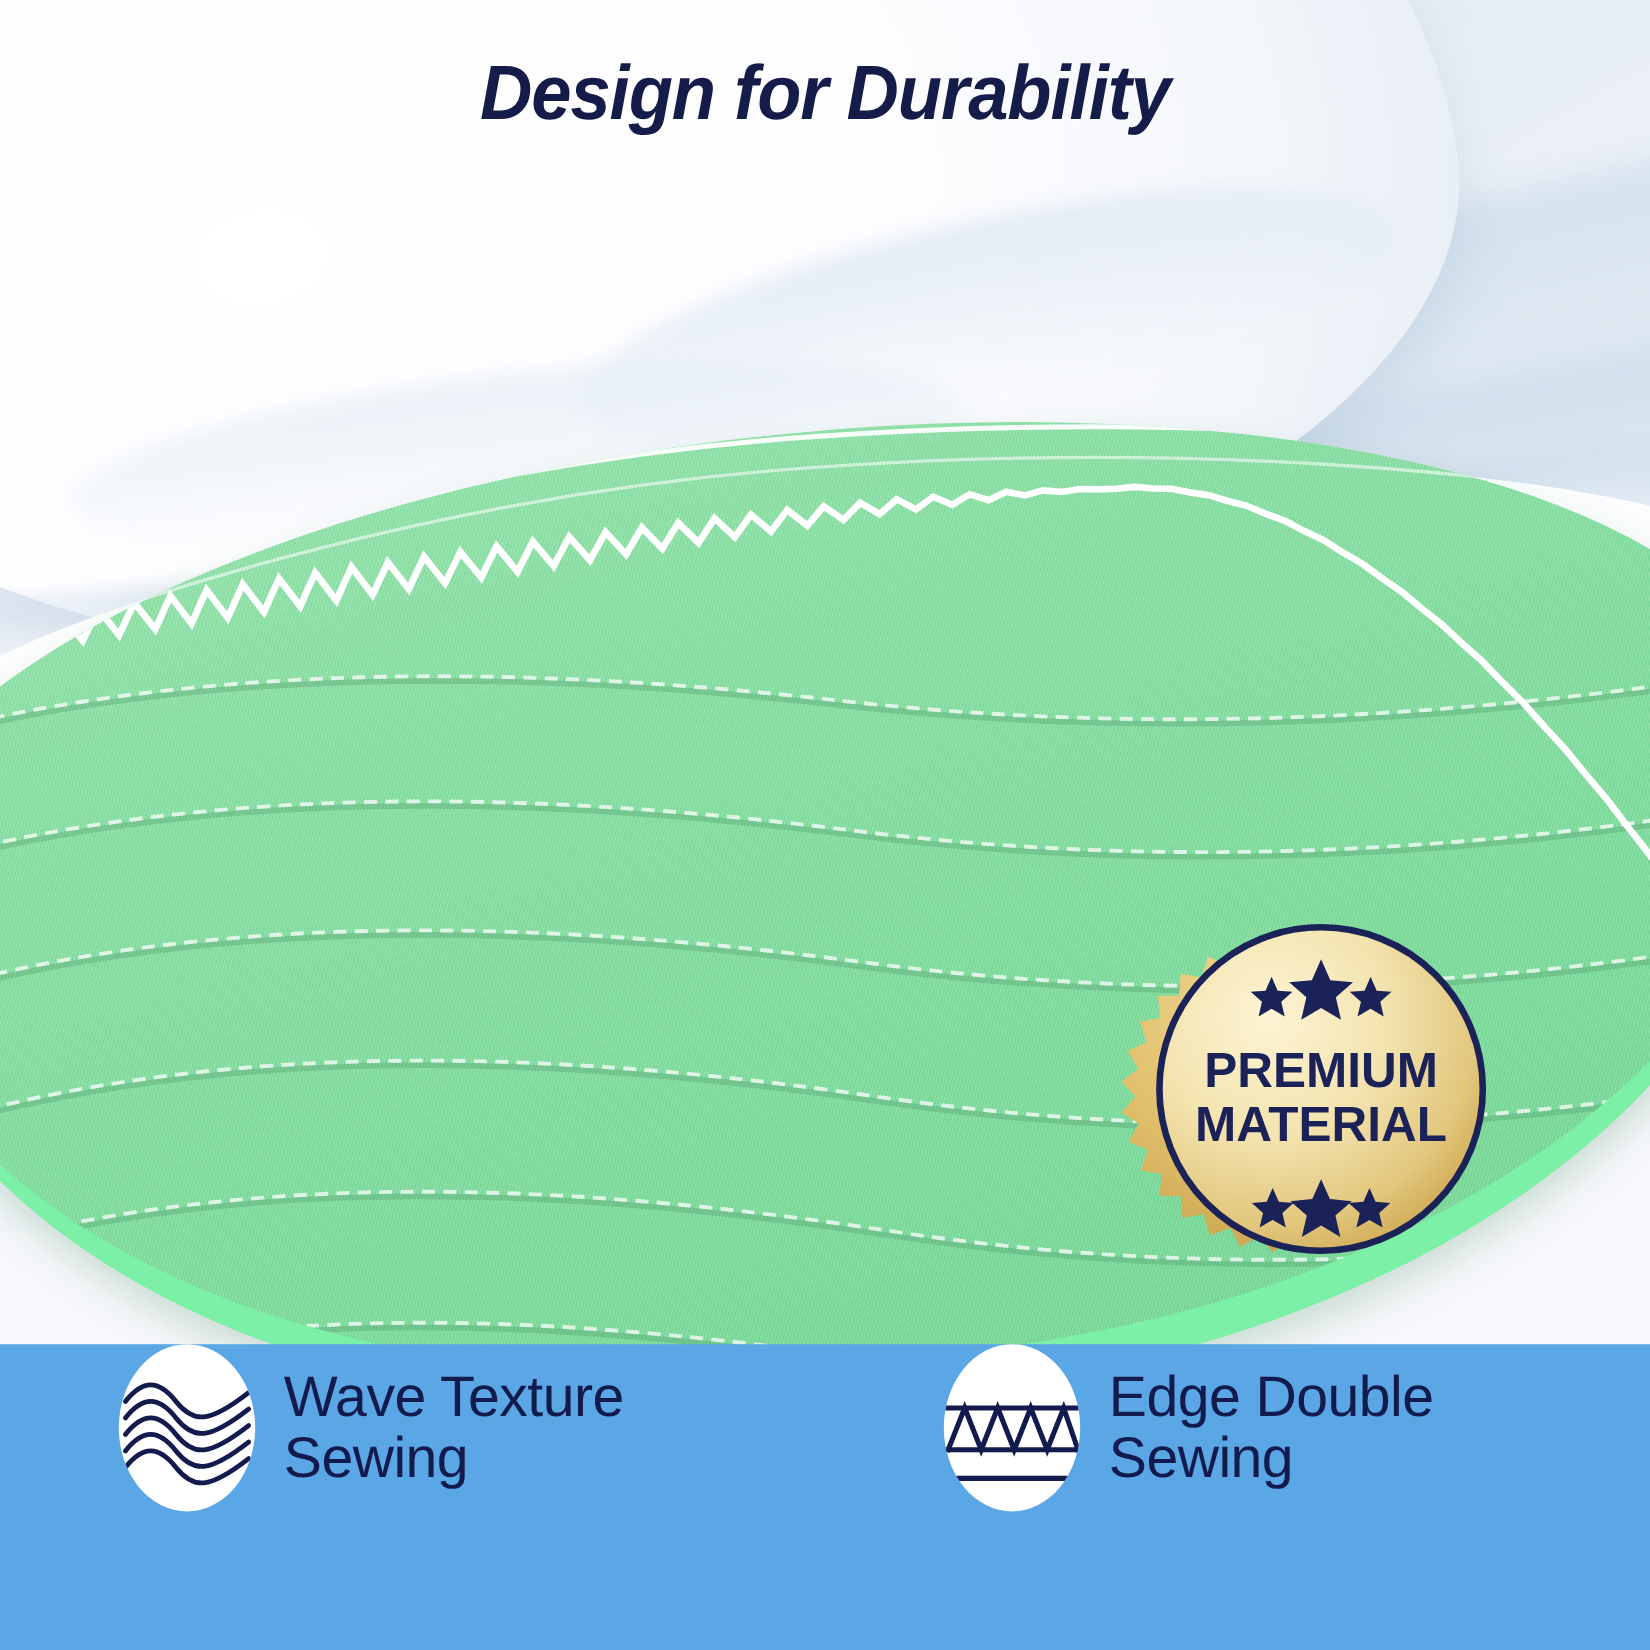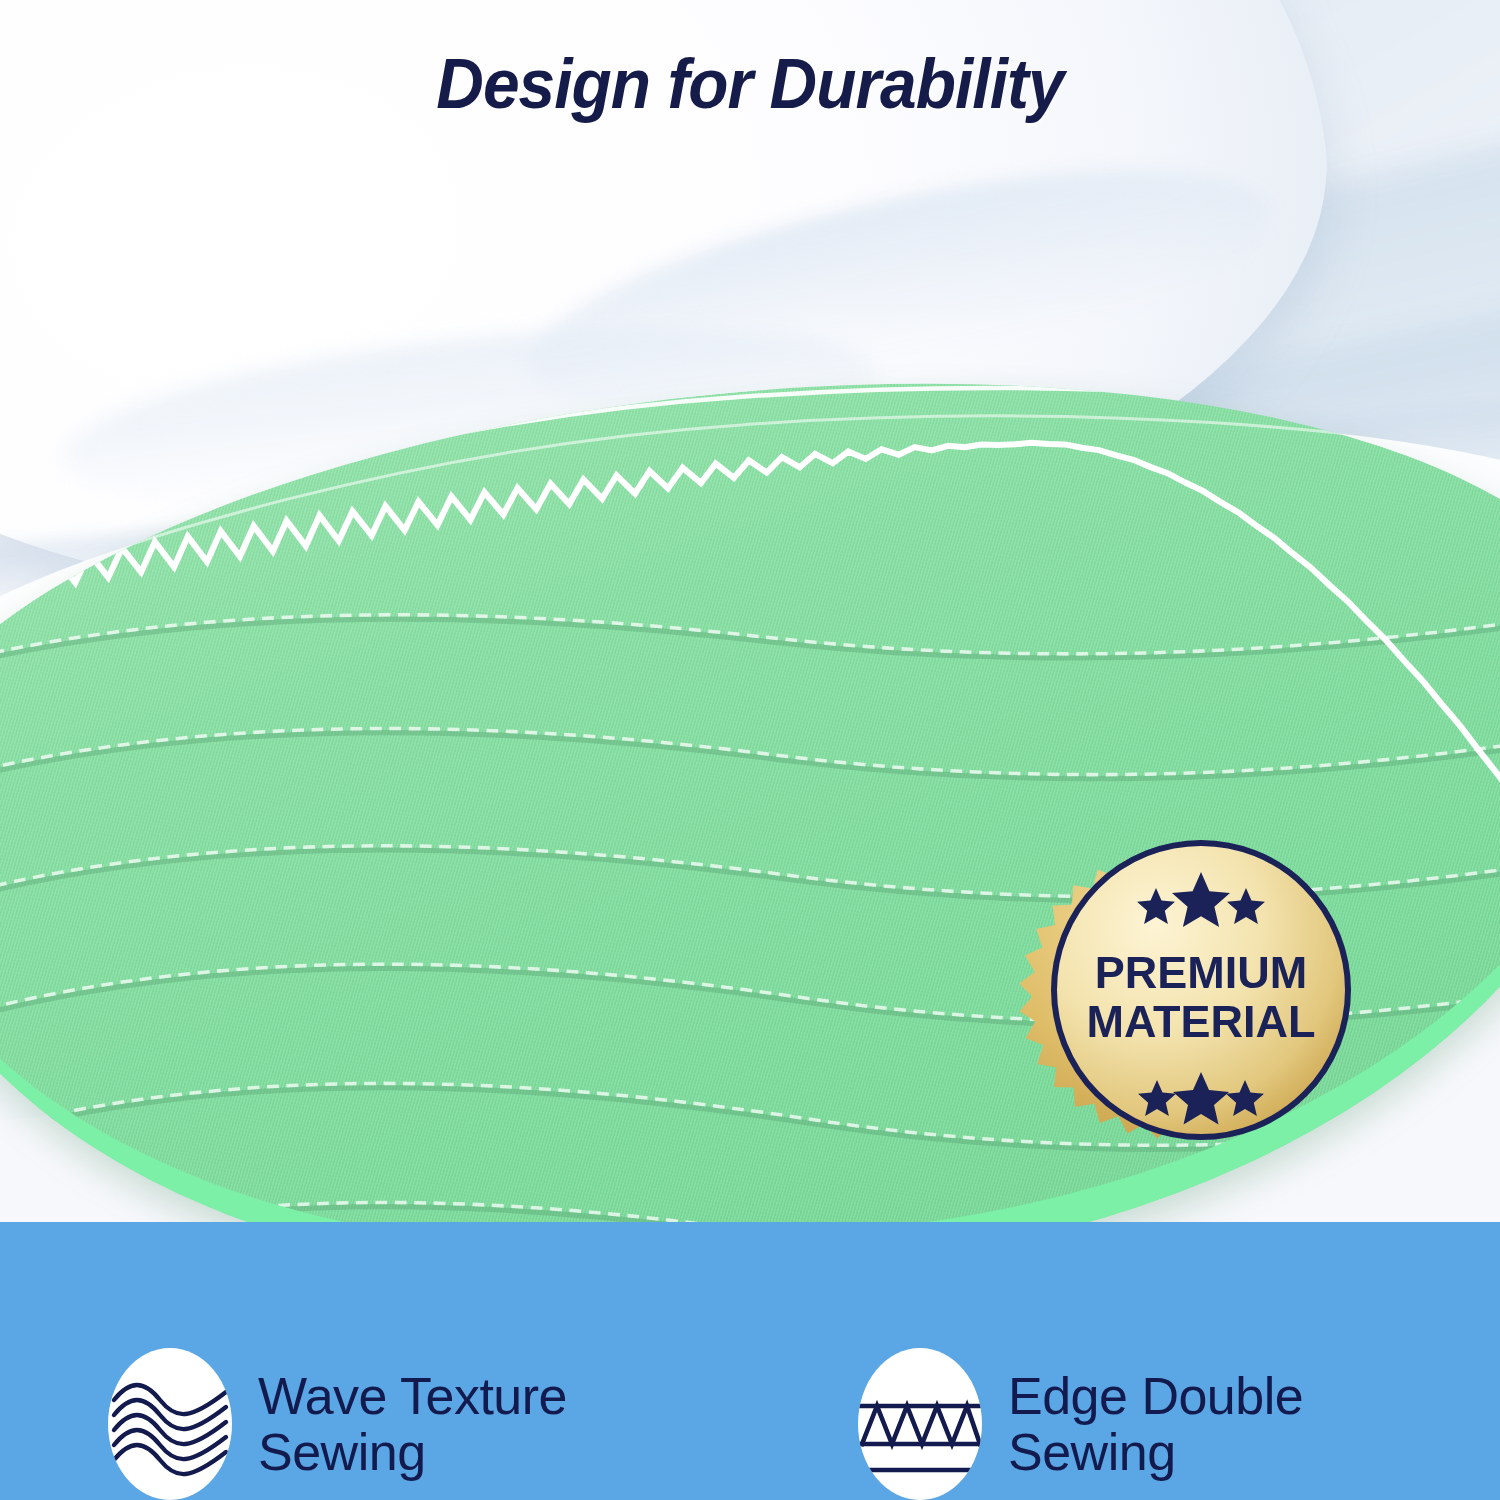--- a/index.html
+++ b/index.html
@@ -180,21 +180,21 @@
     left: 0; top: 1222px;
     width: 1500px;
     height: 278px;
     background: #5ba7e6;
   }
   .features {
     position: absolute;
     left: 0; top: 0;
     width: 1500px; height: 278px;
     display: flex;
-    align-items: flex-end;
+    align-items: flex-start;
   }
   .feature {
     display: flex;
     align-items: center;
     gap: 26px;
     width: 750px;
     padding-left: 108px;
     box-sizing: border-box;
   }
   .fcircle {

